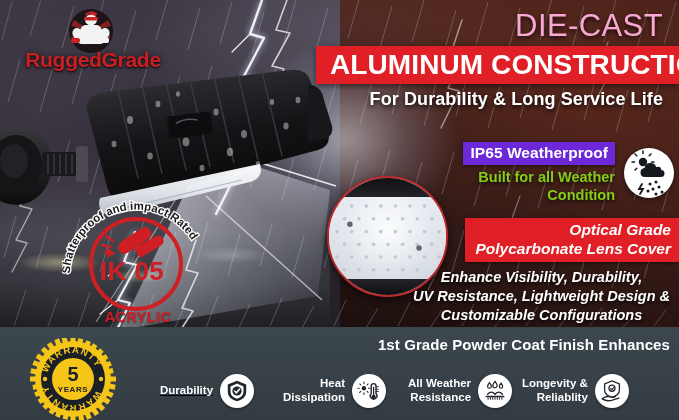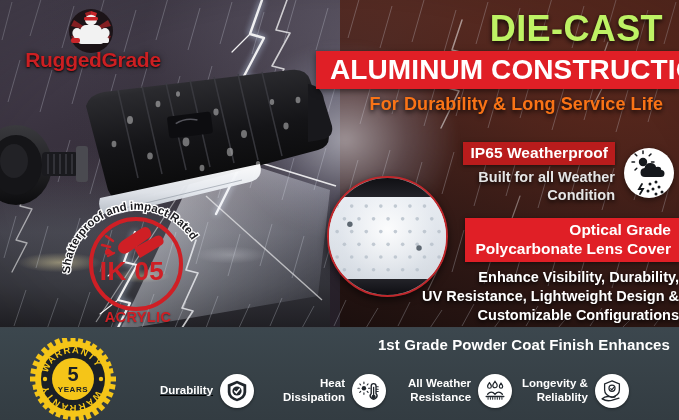--- a/index.html
+++ b/index.html
@@ -53,63 +53,64 @@
     color:#cc1f22;
     text-shadow:0 1px 2px rgba(0,0,0,.85),0 0 6px rgba(0,0,0,.6);
   }
 
   
   #fixture{position:absolute;left:-10px;top:60px;width:360px;height:190px;}
 
   
   #headline{position:absolute;left:316px;top:10px;width:363px;text-align:right;}
   .hl-top{
-    font-size:36px;font-weight:bold;color:#bef264;letter-spacing:.4px;
+    font-size:31px;font-weight:normal;color:#f9a8d4;letter-spacing:.4px;
     padding-right:16px;line-height:1.06;
     text-shadow:0 2px 5px rgba(0,0,0,.85);
   }
   .hl-band{
     margin-top:3px;background:#e01f26;padding:4px 16px 5px 14px;
     font-size:28px;font-weight:bold;color:#fff;letter-spacing:.1px;
     line-height:1.04;white-space:nowrap;
     box-shadow:0 2px 6px rgba(0,0,0,.5);
   }
   .hl-sub{
     margin-top:5px;padding-right:16px;
-    font-size:18px;font-weight:bold;color:#f97316;letter-spacing:.1px;
+    font-size:18px;font-weight:bold;color:#ffffff;letter-spacing:.1px;
     text-shadow:0 2px 5px rgba(0,0,0,.9);
   }
 
   
   #ip65{position:absolute;left:452px;top:142px;width:227px;height:66px;}
   .ip65-text{position:absolute;left:0;top:0;width:163px;text-align:right;}
   .ip65-band{
-    display:inline-block;background:#b91c1c;color:#fff;
+    display:inline-block;background:#6d28d9;color:#fff;
     font-size:15.5px;font-weight:bold;padding:2px 7px 3px 7px;letter-spacing:.05px;
     white-space:nowrap;box-shadow:0 1px 4px rgba(0,0,0,.55);
   }
   .ip65-l2{
-    margin-top:4px;font-size:14.5px;font-weight:bold;color:#e5e5e5;line-height:1.22;
+    margin-top:4px;font-size:14.5px;font-weight:bold;color:#84cc16;line-height:1.22;
     text-shadow:0 2px 4px rgba(0,0,0,.9);
   }
   .ip65-icon{
     position:absolute;left:172px;top:6px;width:50px;height:50px;border-radius:50%;
     background:#fff;box-shadow:0 2px 6px rgba(0,0,0,.5);
   }
 
   
-  #optical{position:absolute;left:404px;top:218px;width:275px;text-align:right;}
+  #optical{position:absolute;left:404px;top:218px;width:275px;text-align:right;font-style:italic;}
   .opt-band{
     display:inline-block;background:#e01f26;color:#fff;text-align:right;
     font-size:15.5px;font-weight:bold;padding:3px 8px 4px 10px;line-height:1.2;
     box-shadow:0 1px 4px rgba(0,0,0,.55);
   }
   .opt-sub{
     margin-top:6px;font-size:14.5px;font-weight:bold;color:#fff;line-height:1.3;
     text-shadow:0 2px 4px rgba(0,0,0,.95);
+    text-align:center;
   }
 
   
   #magnifier{position:absolute;left:327px;top:176px;width:121px;height:121px;}
   .mag-ring{
     position:absolute;inset:0;border-radius:50%;
     border:2.5px solid #c0282c;overflow:hidden;
     background:#cfd4da;box-shadow:0 3px 9px rgba(0,0,0,.6);
   }
   .mag-top{position:absolute;left:-10%;top:0;width:120%;height:17%;background:linear-gradient(to bottom,#101014,#24242a);}

